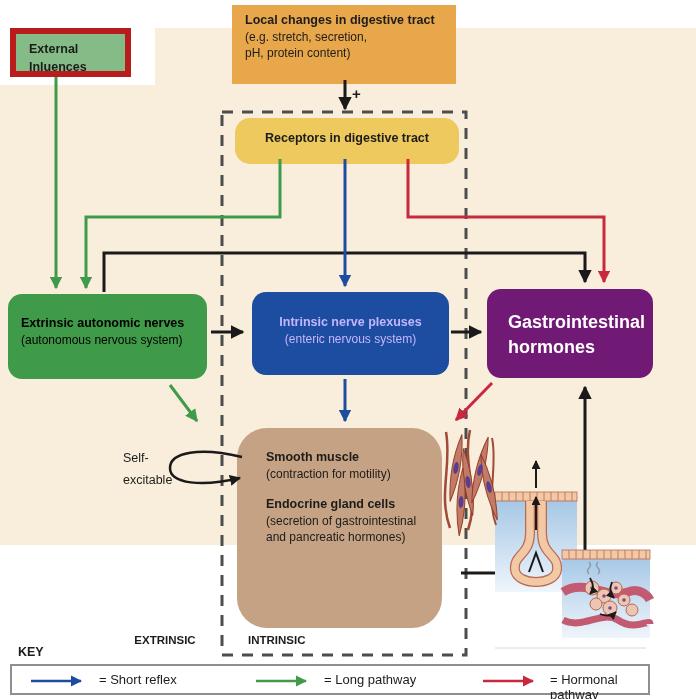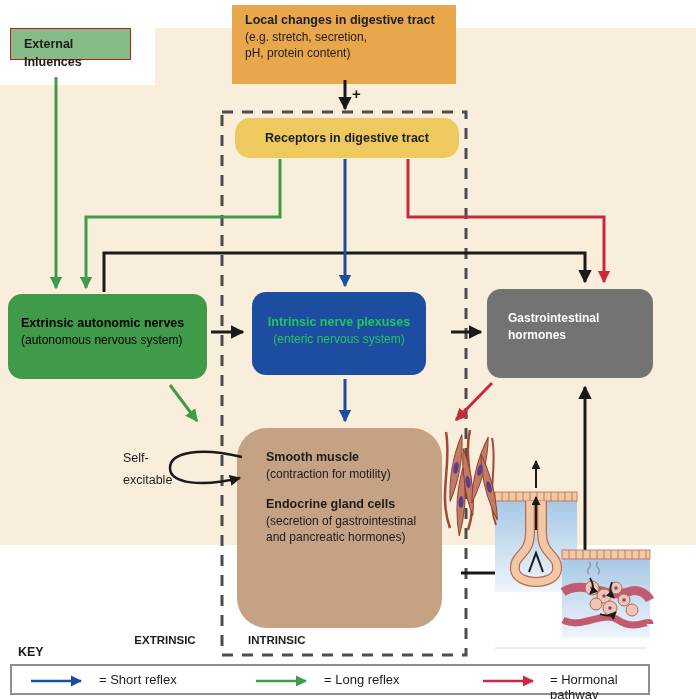--- a/index.html
+++ b/index.html
@@ -5,37 +5,37 @@
   html,body{margin:0;padding:0;background:#fff;}
   .stage{position:relative;width:696px;height:699px;overflow:hidden;background:#ffffff;
          font-family:"Liberation Sans",sans-serif;color:#1c1c1a;}
   .abs{position:absolute;}
   .pre{white-space:pre-line;}
   
   .bg-cream{left:0;top:28px;width:696px;height:517px;background:#f8eedb;}
   .bg-white-tl{left:0;top:28px;width:155px;height:57px;background:#ffffff;}
   
   .box{box-sizing:border-box;}
-  .b-external{left:10px;top:28px;width:121px;height:32px;background:#85bb87;border:1px solid #b91c1c;
+  .b-external{left:10px;top:28px;width:121px;height:49px;background:#85bb87;border:6px solid #b91c1c;
               font-weight:bold;font-size:12.5px;line-height:1.4;padding:7px 0 0 13px;}
   .b-local{left:232px;top:5px;width:224px;height:79px;background:#e9a74b;padding:7px 0 0 13px;}
   .b-local .t{font-weight:bold;font-size:12.5px;line-height:1.35;}
   .b-local .s{font-size:12px;line-height:1.35;}
-  .b-receptors{left:235px;top:118px;width:224px;height:40px;background:#eec95d;border-radius:15px;
+  .b-receptors{left:235px;top:118px;width:224px;height:46px;background:#eec95d;border-radius:15px;
                font-weight:bold;font-size:12.5px;text-align:center;line-height:40px;}
   .b-extrinsic{left:8px;top:294px;width:199px;height:85px;background:#3f9b49;border-radius:14px;
                color:#000000;padding:21px 0 0 13px;}
   .b-extrinsic .t{font-weight:bold;font-size:12.5px;line-height:1.35;}
   .b-extrinsic .s{font-size:12px;line-height:1.35;}
-  .b-intrinsic{left:252px;top:292px;width:174px;height:83px;background:#1c4da0;border-radius:14px;
-               color:#22c55e;text-align:center;padding-top:22px;}
+  .b-intrinsic{left:252px;top:292px;width:197px;height:83px;background:#1c4da0;border-radius:14px;
+               color:#c4b5fd;text-align:center;padding-top:22px;}
   .b-intrinsic .t{font-weight:bold;font-size:12.5px;line-height:1.35;}
   .b-intrinsic .s{font-size:12px;line-height:1.35;}
-  .b-hormones{left:487px;top:289px;width:166px;height:89px;background:#737373;border-radius:14px;
-              color:#fff;font-weight:bold;font-size:12px;line-height:1.4;padding:21px 0 4px 21px;}
+  .b-hormones{left:487px;top:289px;width:166px;height:89px;background:#701a75;border-radius:14px;
+              color:#fff;font-weight:bold;font-size:18px;line-height:1.4;padding:21px 0 4px 21px;}
   .b-effectors{left:237px;top:428px;width:205px;height:200px;background:#c5a284;border-radius:30px;
                padding:21px 0 0 29px;}
   .b-effectors .item{margin-bottom:14px;}
   .b-effectors .t{font-weight:bold;font-size:12.5px;line-height:1.35;}
   .b-effectors .s{font-size:12px;line-height:1.35;}
   
   .lbl-self{left:123px;top:448px;font-size:12.5px;line-height:1.75;}
   .lbl-plus{left:352px;top:85px;font-weight:bold;font-size:15px;}
   .lbl-extrinsic{left:120px;top:634px;width:90px;text-align:center;font-weight:bold;font-size:11.5px;}
   .lbl-intrinsic{left:248px;top:634px;font-weight:bold;font-size:11.5px;}
@@ -109,21 +109,21 @@
     </svg>
     <span class="klabel" style="left:87px">= Short reflex</span>
     <svg class="karrow" style="left:242px" width="62" height="12">
       <defs>
           <marker id="kG" viewBox="0 0 10 10" refX="9" refY="5" markerWidth="4.5" markerHeight="4.5" orient="auto">
             <path d="M0,0 L10,5 L0,10 z" fill="#3f9b49"></path>
           </marker>
         </defs>
       <line x1="2" y1="6" x2="52" y2="6" stroke="#3f9b49" stroke-width="2.5" marker-end="url(#kG)"></line>
     </svg>
-    <span class="klabel" style="left:312px">= Long reflex</span>
+    <span class="klabel" style="left:312px">= Long pathway</span>
     <svg class="karrow" style="left:469px" width="62" height="12">
       <defs>
           <marker id="kR" viewBox="0 0 10 10" refX="9" refY="5" markerWidth="4.5" markerHeight="4.5" orient="auto">
             <path d="M0,0 L10,5 L0,10 z" fill="#c8293f"></path>
           </marker>
         </defs>
       <line x1="2" y1="6" x2="52" y2="6" stroke="#c8293f" stroke-width="2.5" marker-end="url(#kR)"></line>
     </svg>
     <span class="klabel" style="left:538px">= Hormonal pathway</span>
   </div>

